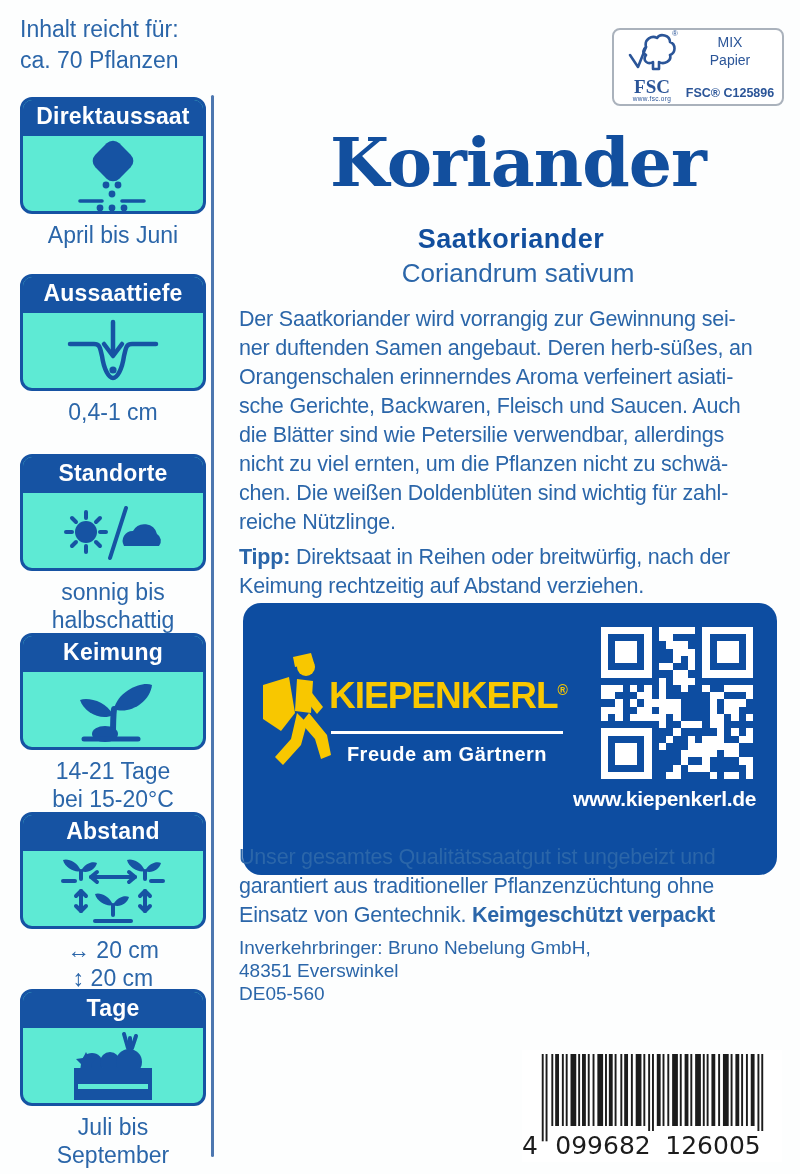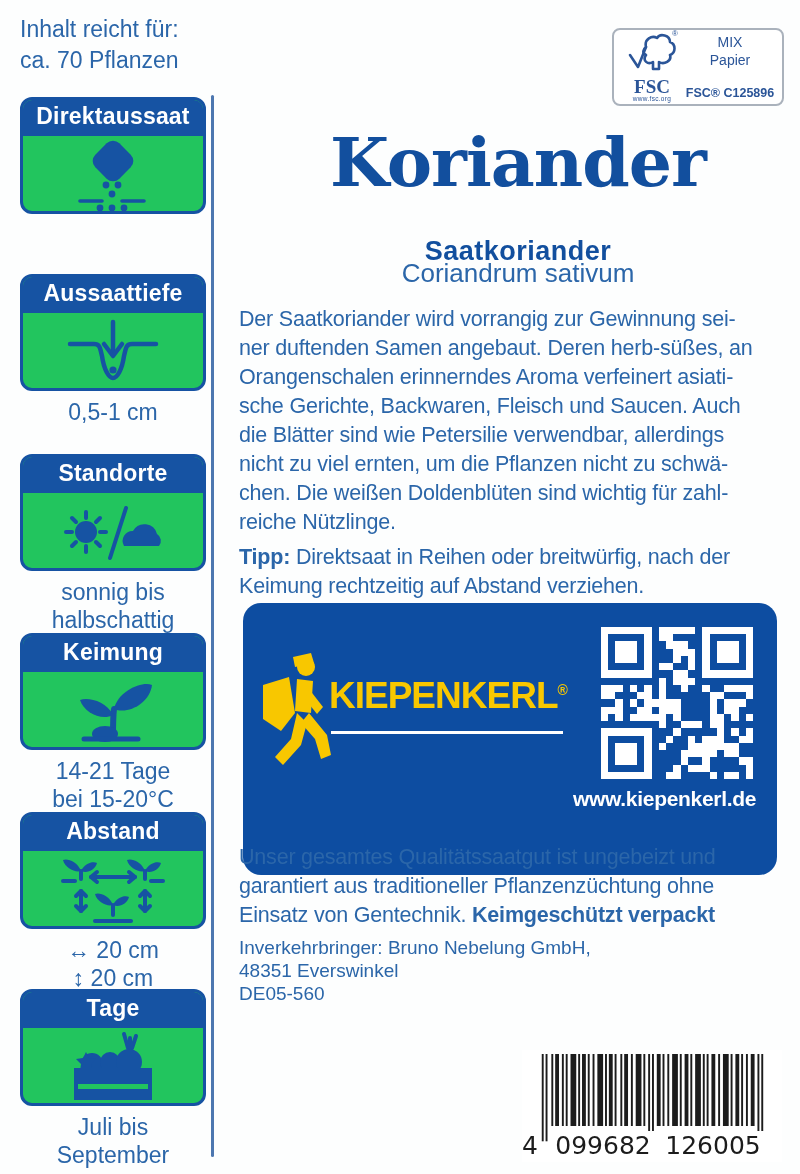--- a/index.html
+++ b/index.html
@@ -29,21 +29,21 @@
   }
   .divider{
     left:211px;top:95px;width:3px;height:1062px;
     background:var(--divider);border-radius:2px;
   }
   .side-sec{left:20px;width:186px;text-align:center;}
   .sbox{
     border:3px solid var(--blue);
     border-radius:12px;
     overflow:hidden;
-    background:#22c55e;
+    background:#5eead4;
     height:117px;
   }
   .sbox .hdr{
     background:var(--blue);color:#fff;
     font-weight:bold;font-size:23px;
     padding:3px 0 6px;
     letter-spacing:0.2px;
   }
   .sbox .art{
     height:78px;display:flex;align-items:center;justify-content:center;
@@ -70,22 +70,22 @@
   .fsc-right .papier{font-size:14px;margin:2px 0 18px;}
   .fsc-right .cert{font-weight:bold;font-size:12.5px;}
 
   
   .title{
     left:240px;top:122px;width:556px;text-align:center;
     font-family:"DejaVu Serif", serif;font-weight:bold;
     font-size:68px;color:var(--title);letter-spacing:-1px;
   }
   .subtitle{
-    left:240px;top:224px;width:556px;text-align:center;
-    font-weight:bold;font-size:27px;color:var(--title);letter-spacing:0.5px;margin-top:12px;
+    left:233px;top:224px;width:556px;text-align:center;
+    font-weight:bold;font-size:27px;color:var(--title);letter-spacing:0.5px;
   }
   .botanical{
     left:240px;top:258px;width:556px;text-align:center;
     font-size:26px;color:var(--text);
   }
   .bodytext{
     left:239px;top:305px;width:560px;
     font-size:21.5px;line-height:29px;letter-spacing:-0.2px;
     color:var(--text);
   }
@@ -175,35 +175,36 @@
         <circle class="ic-f" cx="48" cy="47" r="3.4"></circle>
           <circle class="ic-f" cx="60" cy="47" r="3.4"></circle>
         <circle class="ic-f" cx="54" cy="56" r="3.4"></circle>
         <path class="ic-st" style="stroke-width:3.6" d="M22,63 L44,63 M64,63 L86,63"></path>
         <circle class="ic-f" cx="42" cy="70" r="3.4"></circle>
           <circle class="ic-f" cx="54" cy="70" r="3.4"></circle>
           <circle class="ic-f" cx="66" cy="70" r="3.4"></circle>
       </svg>
     </div>
   </div>
+  <div class="caption preline">April bis Juni</div>
 </div>
 
 <div class="abs side-sec" style="top:274px">
   <div class="sbox">
     <div class="hdr">Aussaattiefe</div>
     <div class="art">
       <svg width="110" height="72" viewBox="0 0 110 72">
         <path class="ic-st" d="M12,28 L36,28 C42,28 42,32 44,40 C46,54 51,62 55,62 C59,62 64,54 66,40 C68,32 68,28 74,28 L98,28"></path>
         <path class="ic-st" d="M55,6 L55,36"></path>
         <path class="ic-st" d="M46,28 L55,40 L64,28"></path>
         <circle class="ic-f" cx="55" cy="54" r="3.6"></circle>
       </svg>
     </div>
   </div>
-  <div class="caption preline">0,5-1 cm</div>
+  <div class="caption preline">0,4-1 cm</div>
 </div>
 
 <div class="abs side-sec" style="top:454px">
   <div class="sbox">
     <div class="hdr">Standorte</div>
     <div class="art">
       <svg width="110" height="72" viewBox="0 0 110 72">
         <circle class="ic-f" cx="28" cy="36" r="11"></circle>
         <g class="ic-st" style="stroke-width:4">
           <path d="M28,16 L28,22"></path>
@@ -319,20 +320,21 @@
       <path d="M34,6 L52,2 L55,12 L36,16 Z"></path>
       <circle cx="47" cy="16" r="9"></circle>
       <path d="M38,28 L54,30 L52,62 L36,60 Z"></path>
       <path d="M50,38 L64,56 L58,63 L46,48 Z"></path>
       <path d="M50,62 L68,84 L72,104 L62,108 L56,88 L42,72 Z"></path>
       <path d="M38,62 L32,88 L16,106 L24,114 L42,94 L48,72 Z"></path>
     </g>
   </svg>
   <div class="brand-name"><span>KIEPENKERL</span><span class="brand-reg">®</span></div>
   <div class="brand-rule"></div>
+  <div class="brand-slogan">Freude am Gärtnern</div>
   <svg id="qr" class="qr" viewBox="0 0 21 21" shape-rendering="crispEdges">
       <rect x="8" y="0" width="1" height="1" fill="#ffffff"></rect>
       <rect x="9" y="0" width="1" height="1" fill="#ffffff"></rect>
       <rect x="10" y="0" width="1" height="1" fill="#ffffff"></rect>
       <rect x="11" y="0" width="1" height="1" fill="#ffffff"></rect>
       <rect x="12" y="0" width="1" height="1" fill="#ffffff"></rect>
       <rect x="8" y="1" width="1" height="1" fill="#ffffff"></rect>
       <rect x="9" y="1" width="1" height="1" fill="#ffffff"></rect>
       <rect x="9" y="2" width="1" height="1" fill="#ffffff"></rect>
       <rect x="10" y="2" width="1" height="1" fill="#ffffff"></rect>

